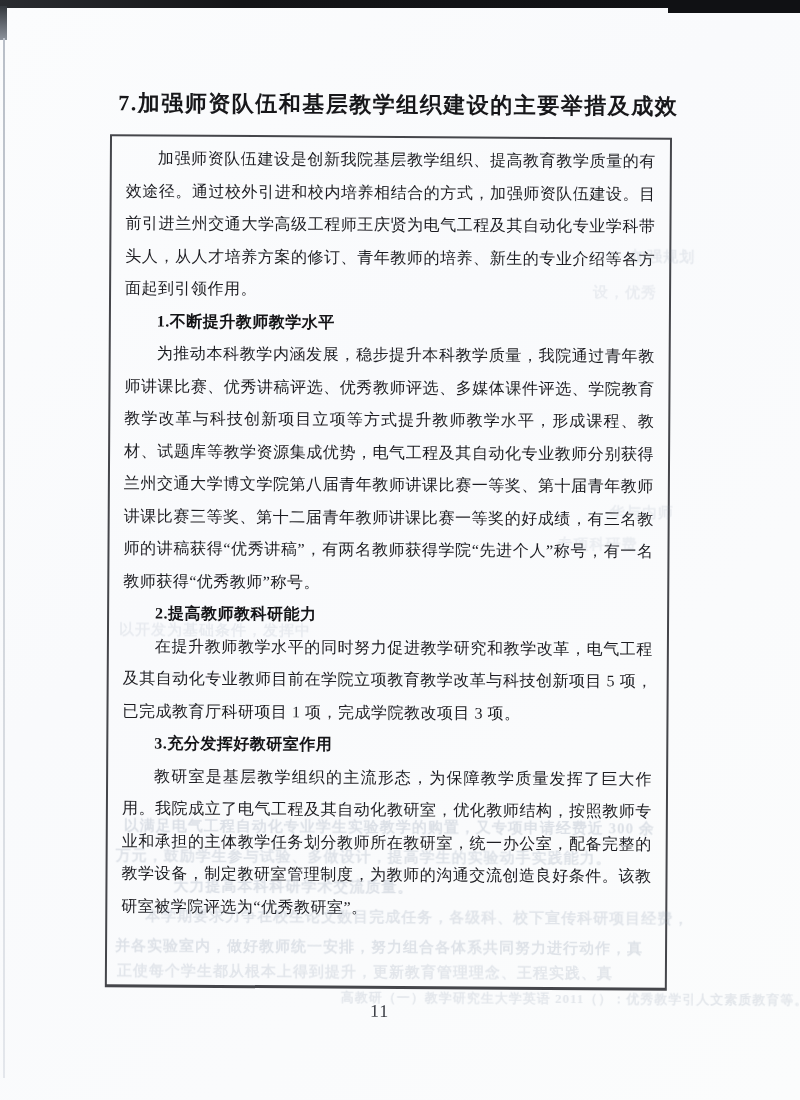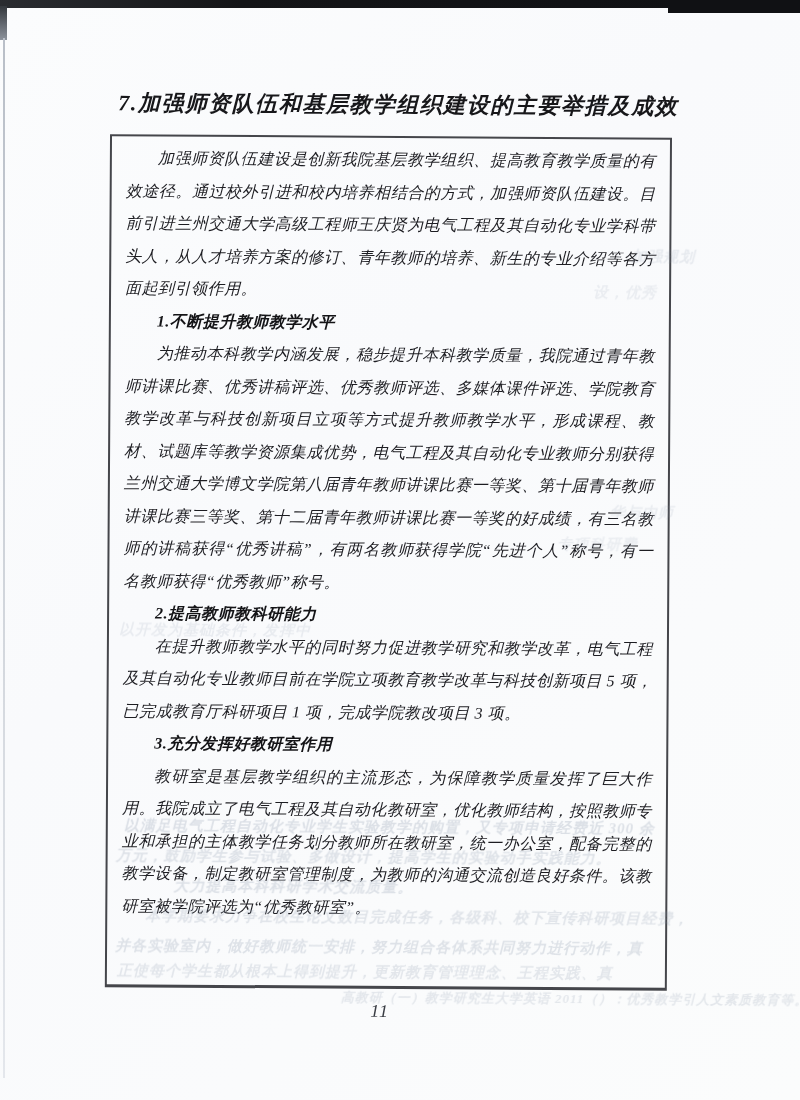--- a/index.html
+++ b/index.html
@@ -6,21 +6,20 @@
   body{
     width:800px;height:1100px;
     background:#ffffff;
     font-family:"Liberation Serif","DejaVu Serif",serif;
     position:relative;
     overflow:hidden;
   }
   .page{
     position:absolute;inset:0;
     background:linear-gradient(135deg,#fbfcfd 0%,#f9fafc 40%,#fbfcfc 100%);
-    font-style:italic;
   }
   
   .scan-topbar{
     position:absolute;top:0;left:0;width:800px;height:8px;
     background:linear-gradient(90deg,#2a2c30 0%,#141518 30%,#0f1013 100%);
   }
   .scan-topbar-right{
     position:absolute;top:0;left:668px;width:132px;height:13px;
     background:#101114;
   }

